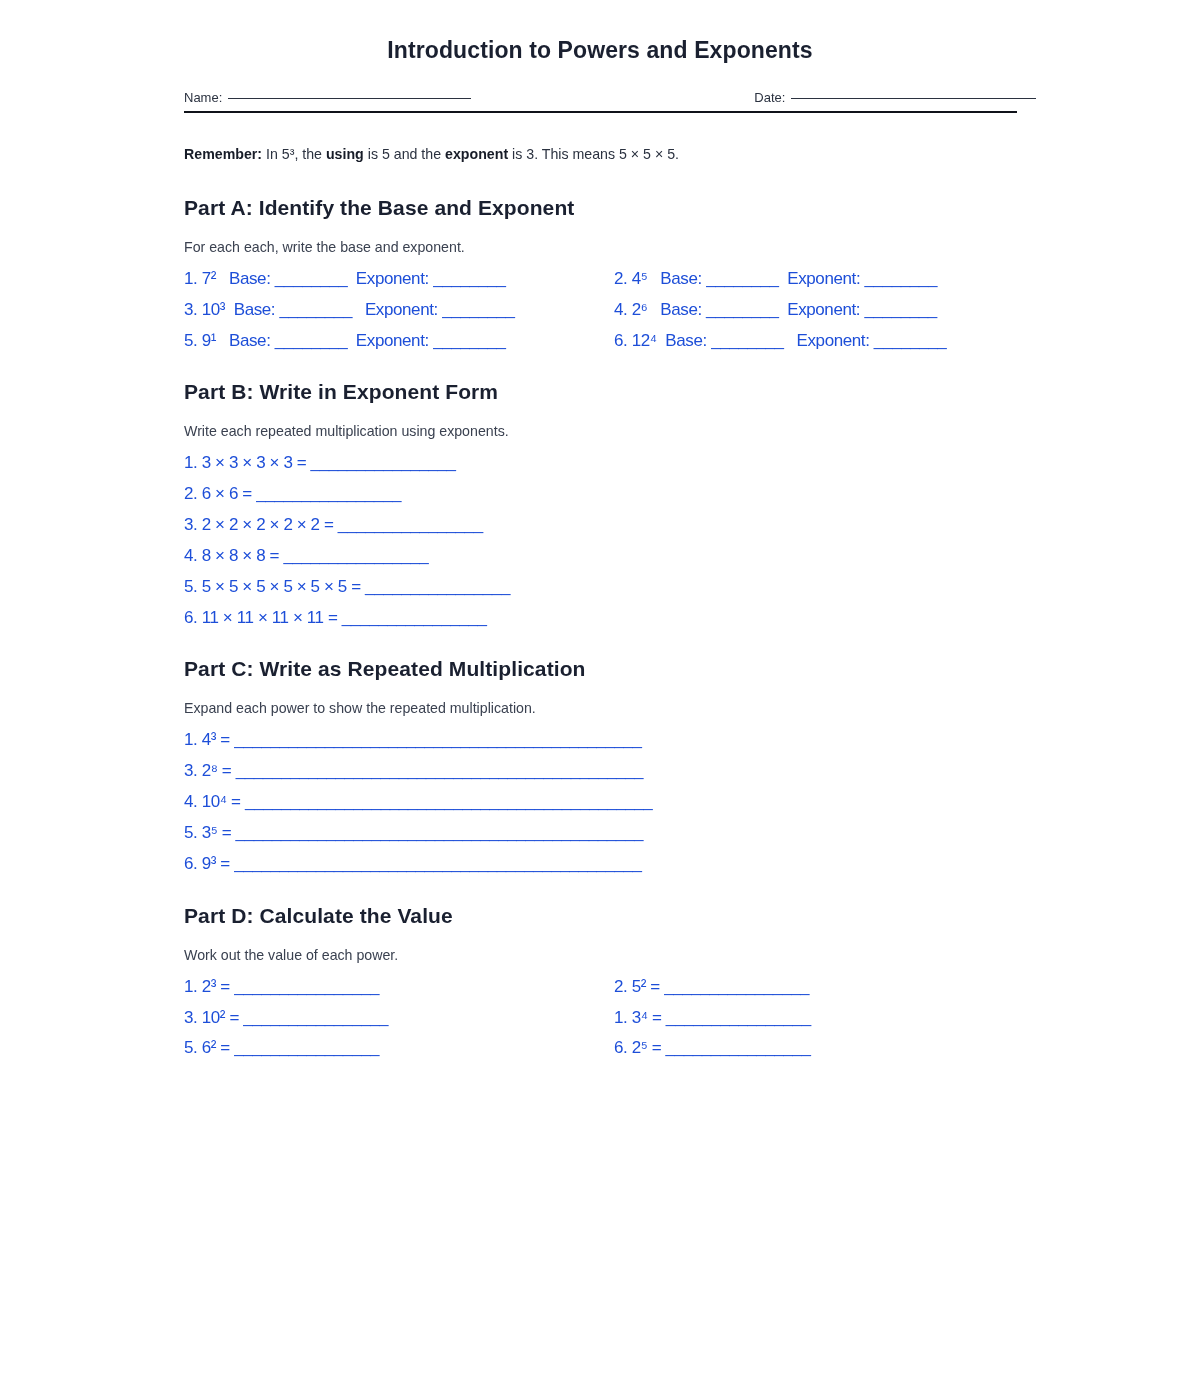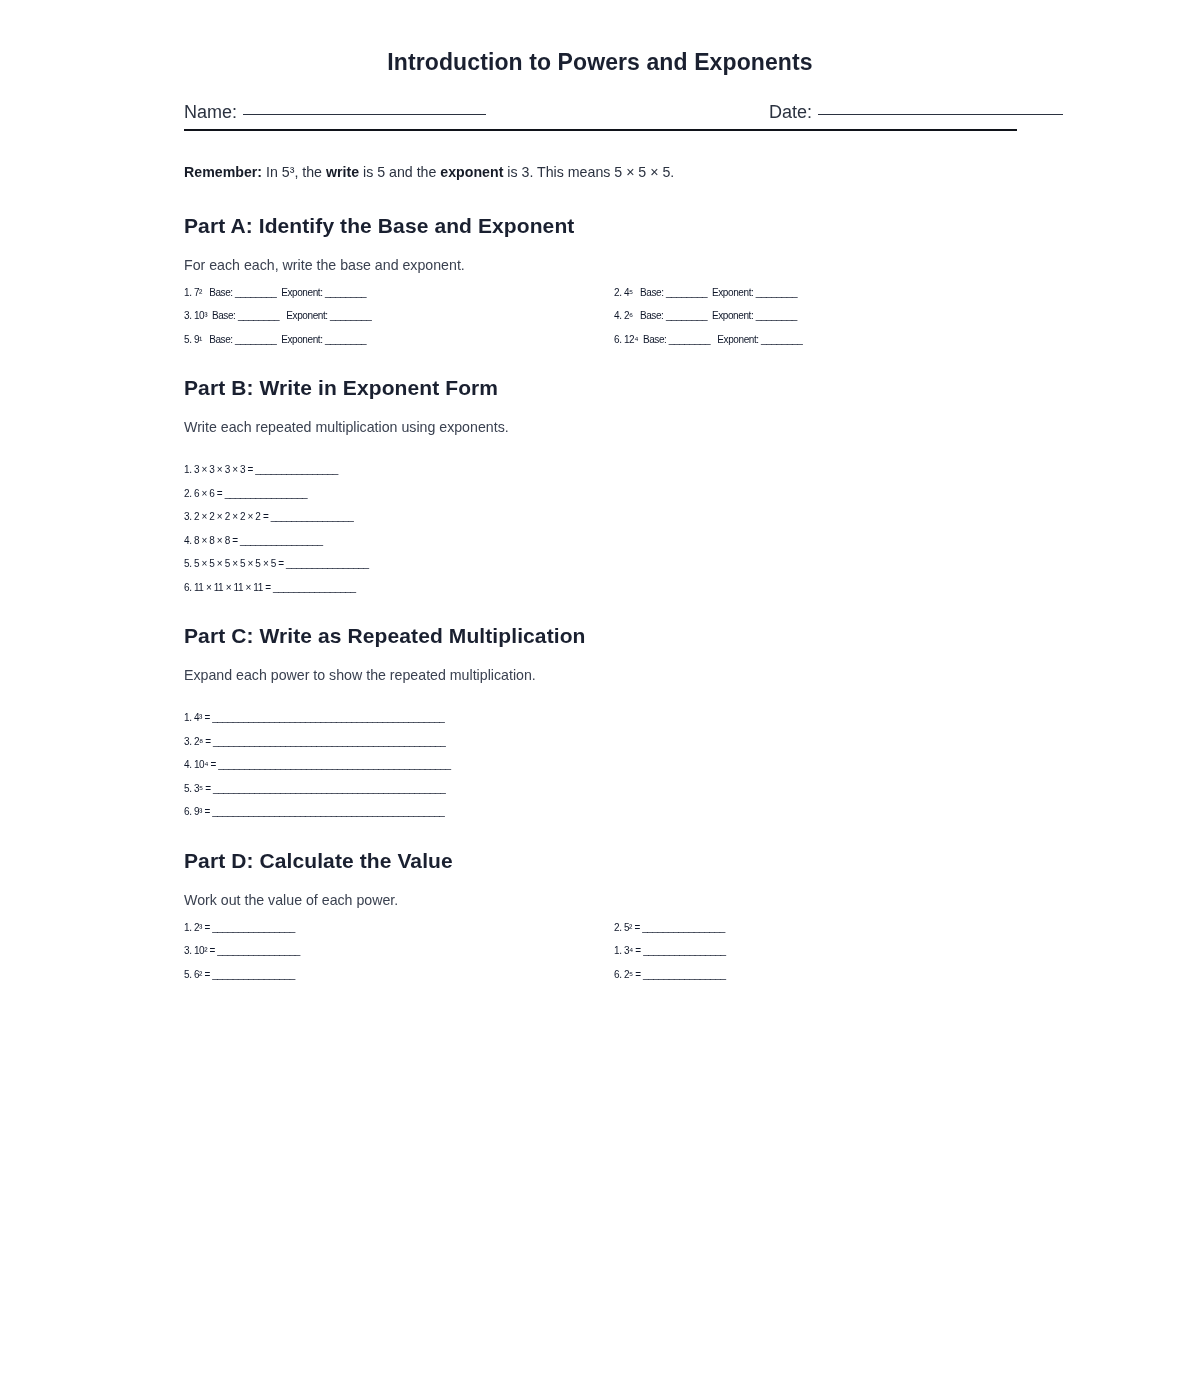--- a/index.html
+++ b/index.html
@@ -12,21 +12,21 @@
     height: 1400px;
     font-family: "Liberation Sans", sans-serif;
     color: #333a45;
     -webkit-font-smoothing: antialiased;
   }
   .page {
     position: relative;
     width: 1200px;
     height: 1187px;
     box-sizing: border-box;
-    padding: 16px 184px;
+    padding: 4px 184px;
   }
 
   
   .worksheet-title {
     margin: 0;
     padding-top: 33px;
     text-align: center;
     font-size: 23px;
     font-weight: bold;
     color: #1a2030;
@@ -46,21 +46,21 @@
     align-items: baseline;
     white-space: nowrap;
   }
   .namedate-right {
     display: flex;
     align-items: baseline;
     white-space: nowrap;
     margin-left: 283px;
     justify-content: center;
   }
-  .field-label { font-size: 18px; }
+  .field-label { font-size: 13px; }
   .field-rule {
     display: inline-block;
     border-bottom: 1.3px solid #2b3240;
     height: 1px;
     margin-left: 6px;
     position: relative;
     top: -3px;
   }
   .rule-name  { width: 243px; }
   .rule-date  { width: 245px; }
@@ -89,24 +89,24 @@
     margin: 31px 0 0 0;
     letter-spacing: 0.1px;
   }
   .section-intro {
     font-size: 14.2px;
     color: #3a4150;
     margin: 19px 0 0 0;
   }
 
   
-  .qlist { margin-top: 30px; }
+  .qlist { margin-top: 15px; }
   .qrow {
-    font-size: 10px;
-    color: #0f172a;
+    font-size: 17px;
+    color: #1d4ed8;
     line-height: 1.05;
     margin-bottom: 13px;
     white-space: pre;
   }
   .qrow:last-child { margin-bottom: 0; }
 
   
   .twocol {
     position: relative;
     margin-top: 15px;
@@ -142,21 +142,21 @@
     </div>
     <div class="namedate-right">
       <span class="field-label">Date:</span>
       <span class="field-rule rule-date"></span>
     </div>
   </div>
 
   <hr class="header-hr">
 
   <p class="remember">
-    <b>Remember:</b><span> In 5³, the </span><b>write</b><span> is 5 and the </span><b>exponent</b><span> is 3. This means 5 × 5 × 5.</span>
+    <b>Remember:</b><span> In 5³, the </span><b>using</b><span> is 5 and the </span><b>exponent</b><span> is 3. This means 5 × 5 × 5.</span>
   </p>
 
   <h2 class="section-heading">Part A: Identify the Base and Exponent</h2>
   <p class="section-intro">For each each, write the base and exponent.</p>
   <div class="twocol">
     <div class="col-left">
       <div class="qrow blank">1. 7²   Base: ________  Exponent: ________</div>
       <div class="qrow blank">3. 10³  Base: ________   Exponent: ________</div>
       <div class="qrow blank">5. 9¹   Base: ________  Exponent: ________</div>
     </div>

